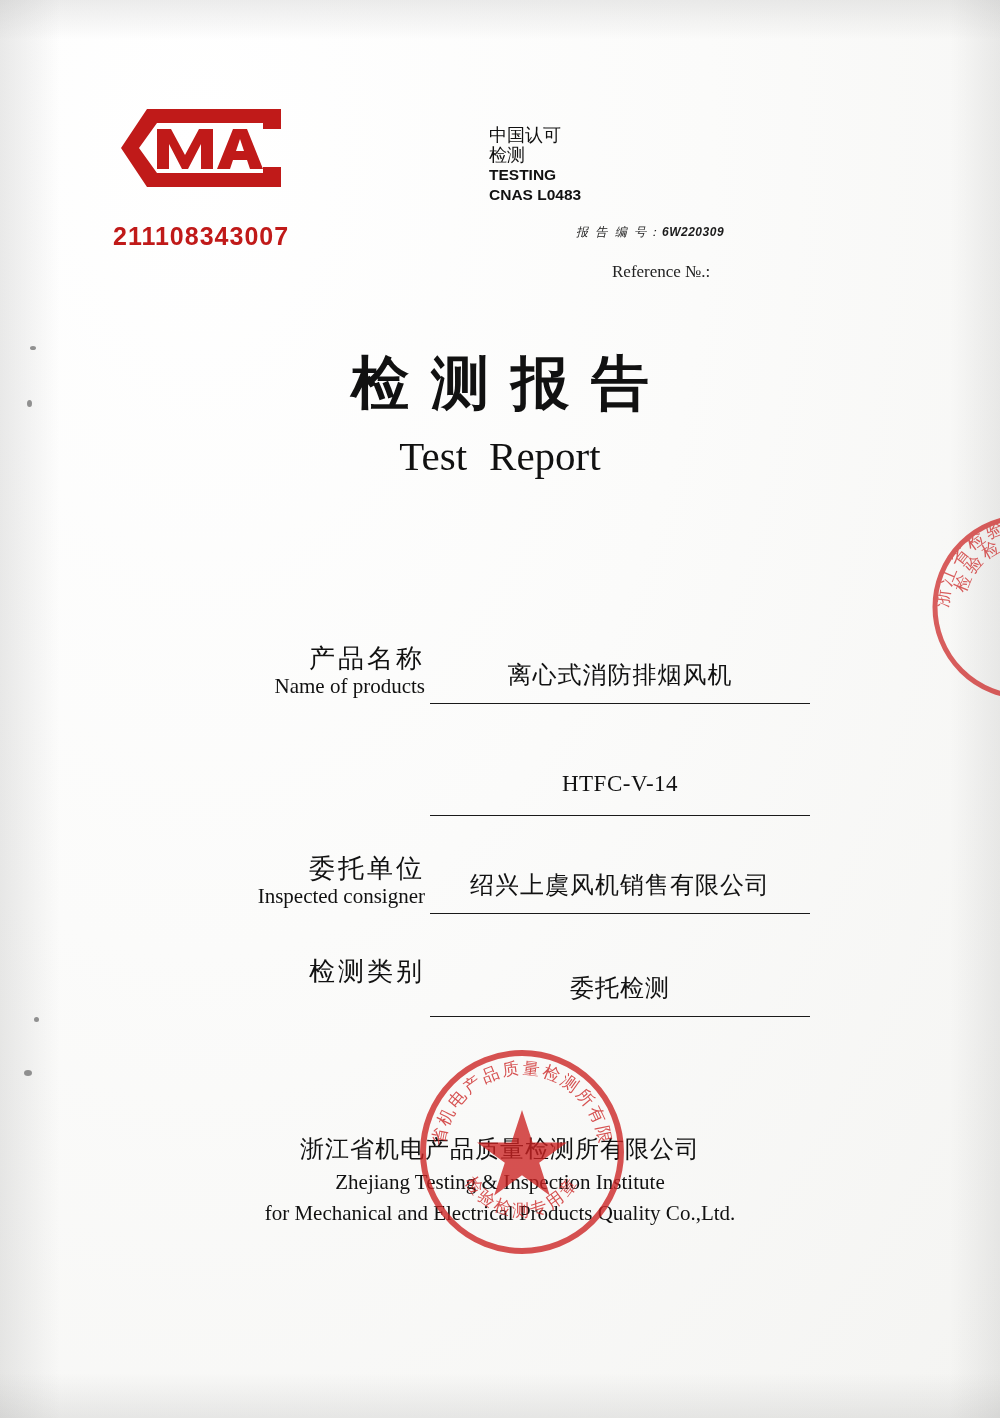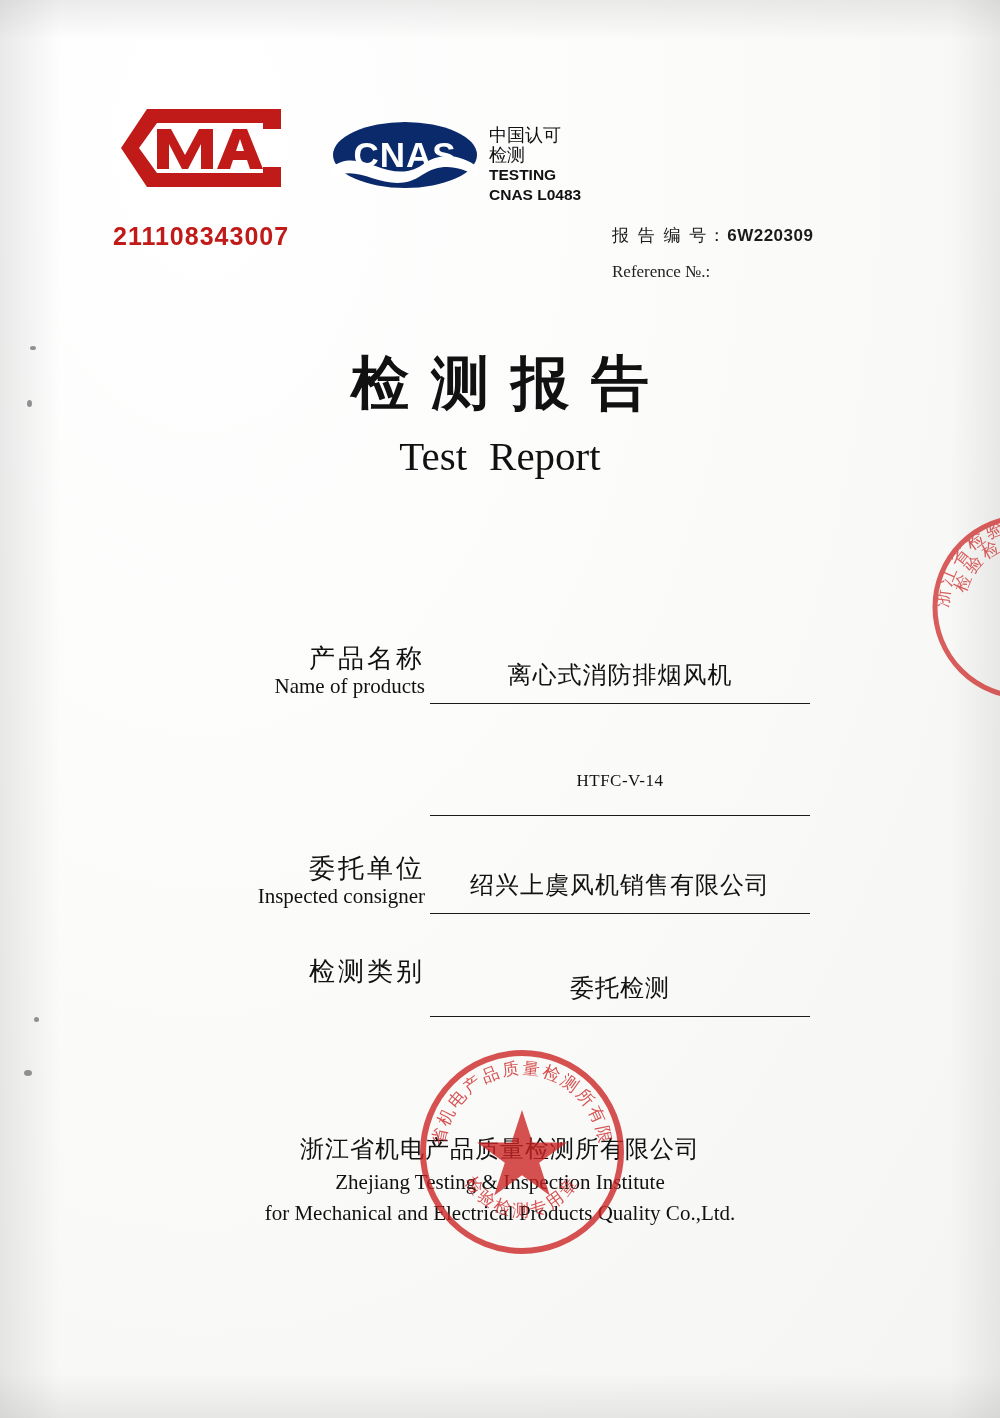--- a/index.html
+++ b/index.html
@@ -85,27 +85,28 @@
     line-height: 19.5px;
     color: #111;
     font-weight: bold;
   }
   .cnas-text .cn {
     font-weight: normal;
     font-size: 18px;
   }
   .report-no {
     position: absolute;
-    left: 612px;
+    left: 576px;
     top: 224px;
     font-family: "Liberation Sans", sans-serif;
-    font-size: 17px;
+    font-size: 12px;
     color: #1b1b1b;
     letter-spacing: 2px;
     white-space: nowrap;
+    font-style: italic;
   }
   .report-no .num {
     letter-spacing: 0.5px;
     font-weight: bold;
   }
   .reference-no {
     position: absolute;
     left: 612px;
     top: 262px;
     font-family: "Liberation Serif", serif;
@@ -177,21 +178,21 @@
   .field .value {
     display: block;
     padding-top: 14px;
     font-family: Liberation Mono, monospace;
     font-size: 24px;
     color: #121212;
     letter-spacing: 1px;
   }
   .field .value.latin {
     font-family: "Liberation Serif", serif;
-    font-size: 17px;
+    font-size: 23px;
     letter-spacing: 0.5px;
   }
 
   #field-name     { top: 645px; }
   #field-type     { top: 757px; }
   #field-consigner{ top: 855px; }
   #field-kind     { top: 958px; }
 
   
   .org {
@@ -260,27 +261,20 @@
 
       <path d="M8 45 L34 6 L168 6 L168 26 L150 26 L150 20 L44 20 L26 45 L44 70 L150 70 L150 64 L168 64 L168 84 L34 84 Z" fill="#c01a19"></path>
 
       <path d="M44 26 L58 26 L72 52 L86 26 L100 26 L100 66 L88 66 L88 41 L75 66 L69 66 L56 41 L56 66 L44 66 Z" fill="#c01a19"></path>
 
       <path d="M104 66 L120 26 L134 26 L150 66 L137 66 L134 57 L120 57 L117 66 Z M123 48 L131 48 L127 36 Z" fill="#c01a19"></path>
     </svg>
   </div>
   <div class="cma-number">211108343007</div>
 
-  <div class="cnas-logo">
-    <svg viewBox="0 0 150 85" width="150" height="85" xmlns="http://www.w3.org/2000/svg">
-      <ellipse cx="75" cy="40" rx="72" ry="33" fill="#0b2a6b"></ellipse>
-      <path d="M2 52 C 30 30, 60 72, 92 50 C 112 36, 130 40, 148 52 L148 62 C 128 50, 110 48, 92 60 C 58 84, 28 44, 2 64 Z" fill="#ffffff"></path>
-      <text x="75" y="52" text-anchor="middle" font-family="Liberation Sans, sans-serif" font-size="35" font-weight="bold" fill="#ffffff" letter-spacing="1">CNAS</text>
-    </svg>
-  </div>
   <div class="cnas-text">
     <div class="cn">中国认可</div>
     <div class="cn">检测</div>
     <div>TESTING</div>
     <div>CNAS L0483</div>
   </div>
 
   <div class="report-no">
     <span>报 告 编 号：</span><span class="num">6W220309</span>
   </div>

